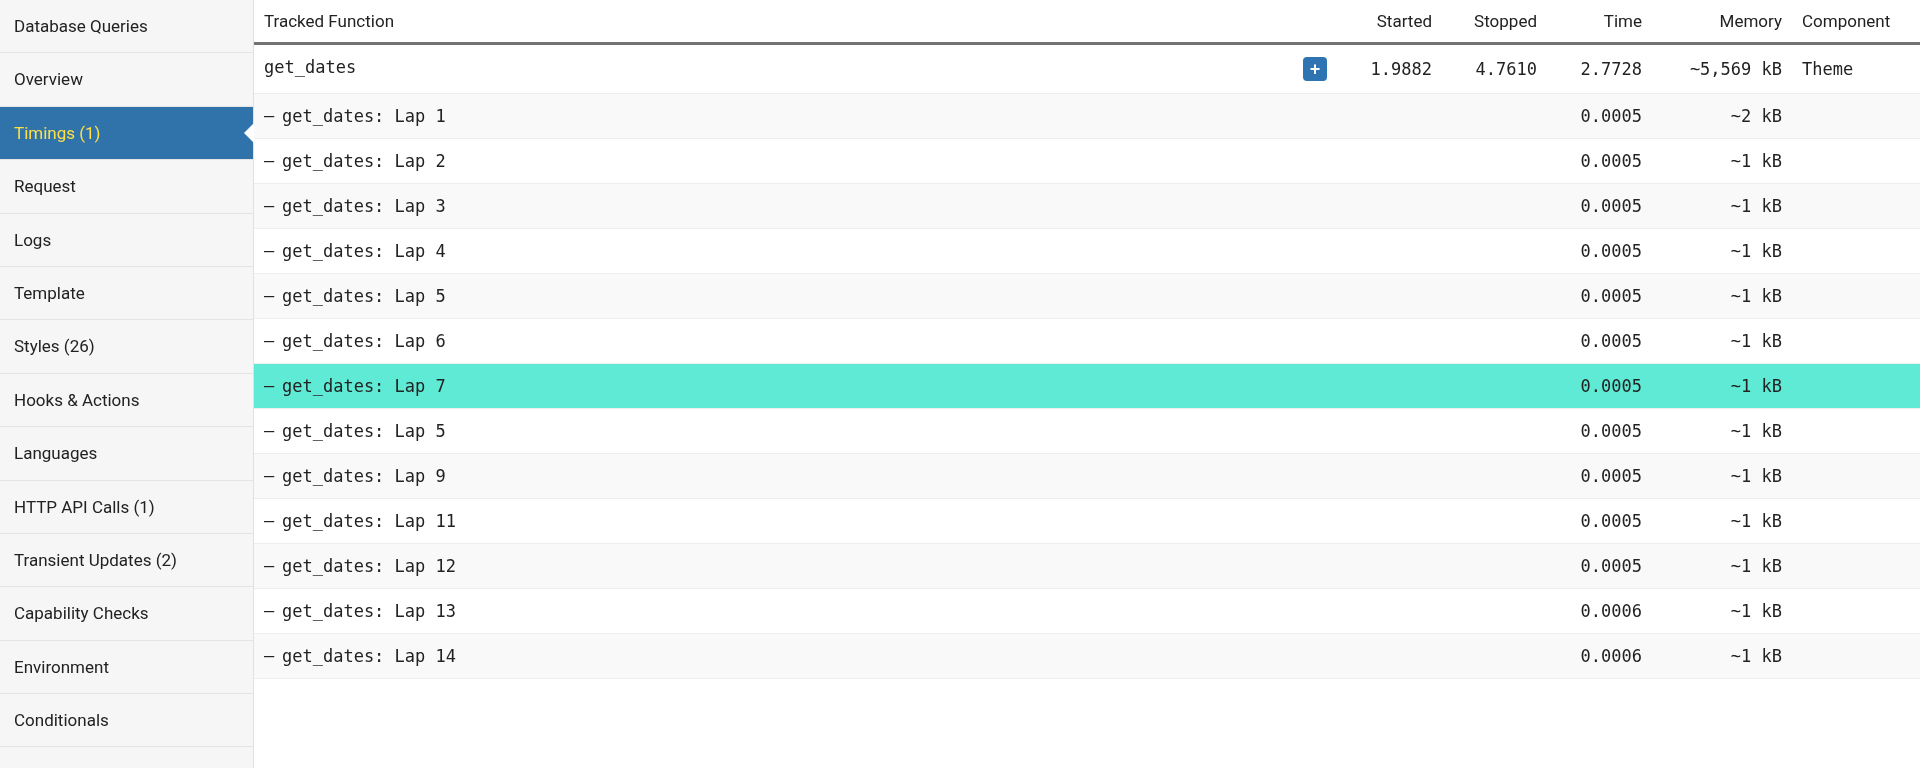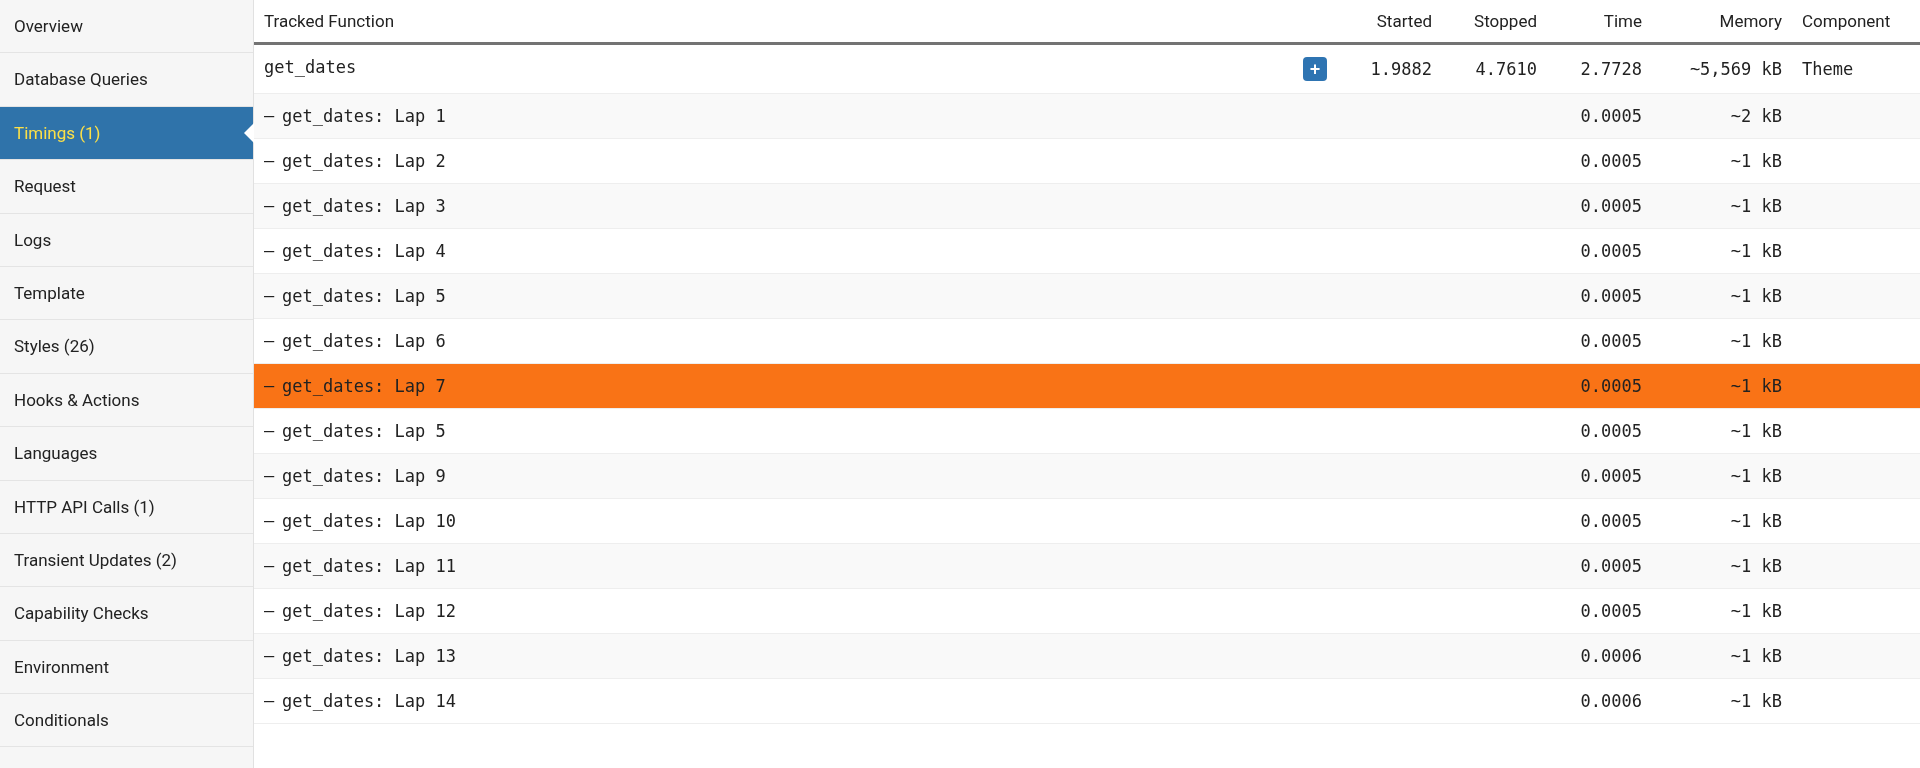--- a/index.html
+++ b/index.html
@@ -77,21 +77,21 @@
   .col-started { width: 105px; }
   .col-stopped { width: 105px; }
   .col-time    { width: 105px; }
   .col-memory  { width: 140px; margin-top: 11px; }
   .col-comp    { width: 128px; }
 
   .table tbody tr {
     border-bottom: 1px solid #eee;
   }
   .table tbody tr:nth-child(even) { background: #f9f9f9; }
-  .table tbody tr.hover { background: #f97316; }
+  .table tbody tr.hover { background: #5eead4; }
   .table td {
     padding: 12px 10px;
     font-family: ui-monospace, SFMono-Regular, Menlo, Consolas, monospace;
     font-size: 17px;
     color: #222;
     white-space: nowrap;
     text-align: right;
   }
   .table td.fn-cell {
     text-align: left;
@@ -128,22 +128,22 @@
   .comp-cell {
     text-align: left !important;
     font-family: Liberation Mono, monospace;
   }
 </style>
 </head>
 <body>
 
 <div class="layout">
   <nav class="sidebar" id="sidebar">
+      <div class="sidebar-item"><span>Database Queries</span></div>
       <div class="sidebar-item"><span>Overview</span></div>
-      <div class="sidebar-item"><span>Database Queries</span></div>
       <div class="sidebar-item active"><span>Timings (1)</span></div>
       <div class="sidebar-item"><span>Request</span></div>
       <div class="sidebar-item"><span>Logs</span></div>
       <div class="sidebar-item"><span>Template</span></div>
       <div class="sidebar-item"><span>Styles (26)</span></div>
       <div class="sidebar-item"><span>Hooks &amp; Actions</span></div>
       <div class="sidebar-item"><span>Languages</span></div>
       <div class="sidebar-item"><span>HTTP API Calls (1)</span></div>
       <div class="sidebar-item"><span>Transient Updates (2)</span></div>
       <div class="sidebar-item"><span>Capability Checks</span></div>
@@ -288,32 +288,20 @@
             </td>
             <td></td>
             <td></td>
             <td>0.0005</td>
             <td>~1 kB</td>
             <td class="comp-cell"></td>
           </tr>
           <tr>
             <td class="fn-cell child">
               <div class="inner">
-                <span class="label-wrap"><span class="dash">–</span><span>get_dates: Lap 10</span></span>
-              </div>
-            </td>
-            <td></td>
-            <td></td>
-            <td>0.0005</td>
-            <td>~1 kB</td>
-            <td class="comp-cell"></td>
-          </tr>
-          <tr>
-            <td class="fn-cell child">
-              <div class="inner">
                 <span class="label-wrap"><span class="dash">–</span><span>get_dates: Lap 11</span></span>
               </div>
             </td>
             <td></td>
             <td></td>
             <td>0.0005</td>
             <td>~1 kB</td>
             <td class="comp-cell"></td>
           </tr>
           <tr>

